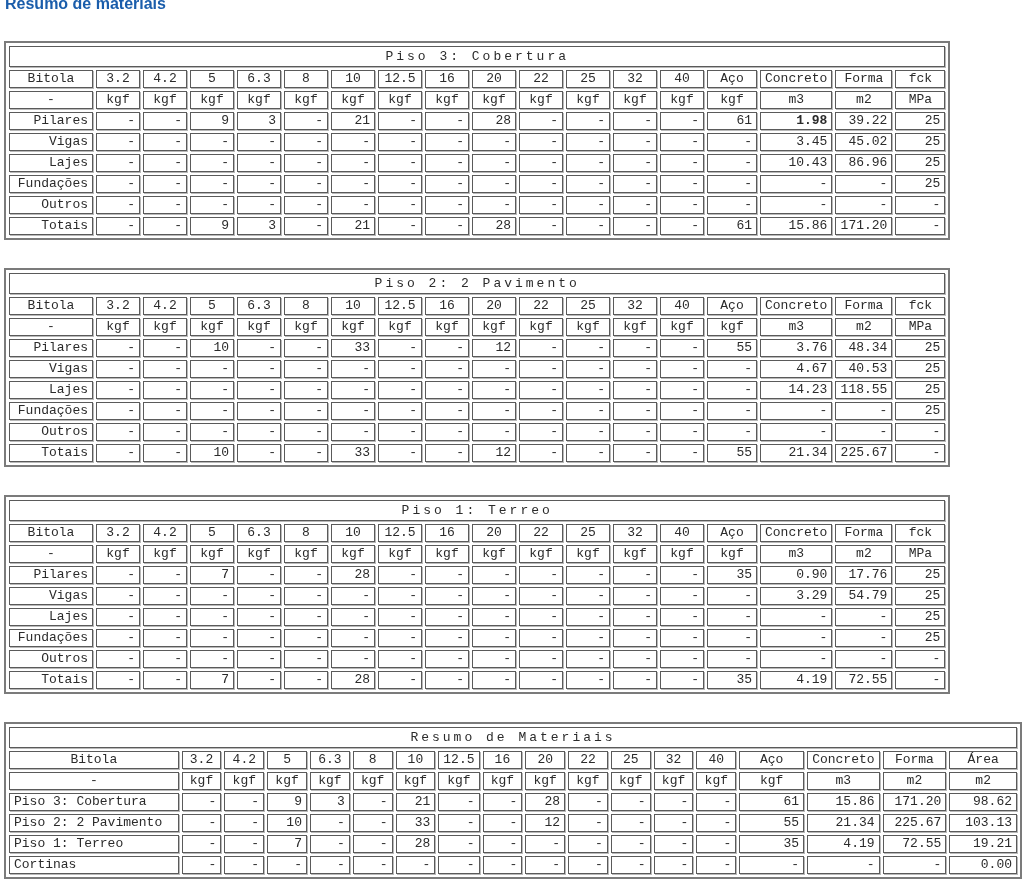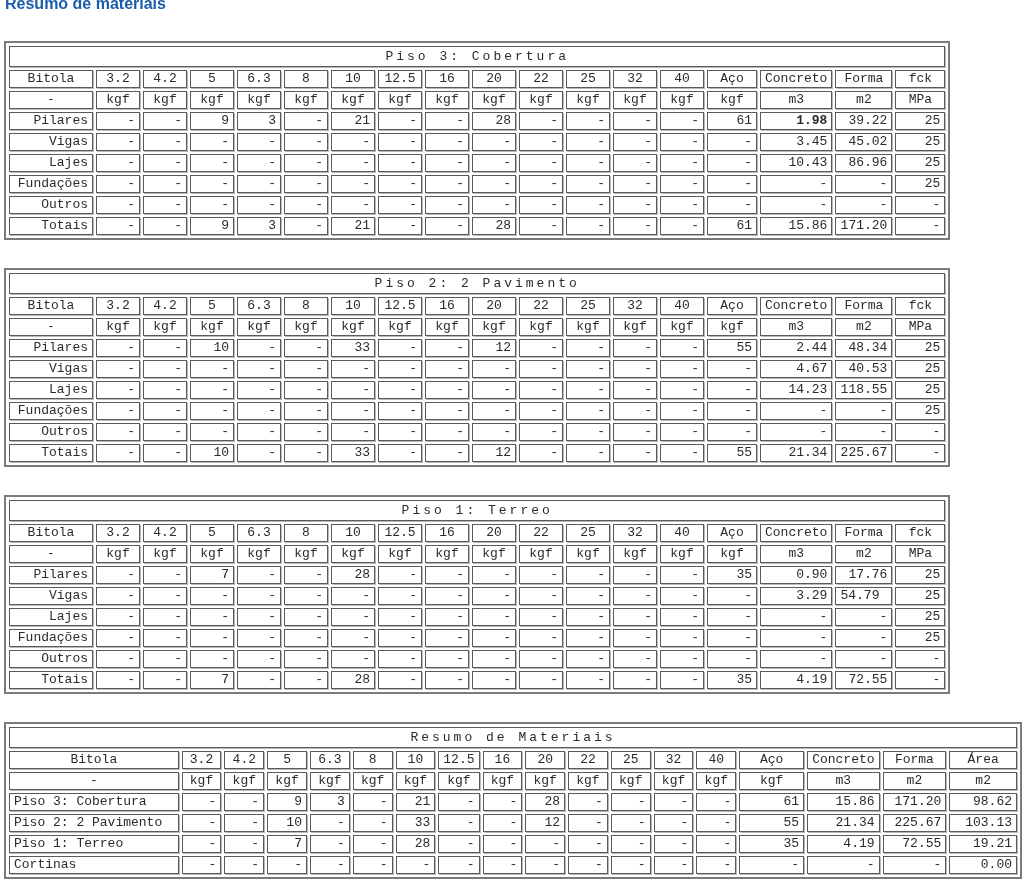--- a/index.html
+++ b/index.html
@@ -307,21 +307,21 @@
             <td class="value-cell" style="text-align: right;">-</td>
             <td class="value-cell" style="text-align: right;">33</td>
             <td class="value-cell" style="text-align: right;">-</td>
             <td class="value-cell" style="text-align: right;">-</td>
             <td class="value-cell" style="text-align: right;">12</td>
             <td class="value-cell" style="text-align: right;">-</td>
             <td class="value-cell" style="text-align: right;">-</td>
             <td class="value-cell" style="text-align: right;">-</td>
             <td class="value-cell" style="text-align: right;">-</td>
             <td class="value-cell" style="text-align: right;">55</td>
-            <td class="value-cell" style="text-align: right;">2.44</td>
+            <td class="value-cell" style="text-align: right;">3.76</td>
             <td class="value-cell" style="text-align: right;">48.34</td>
             <td class="value-cell" style="text-align: right;">25</td>
           </tr>
           <tr>
             <td class="label-cell" style="text-align: right;">Vigas</td>
             <td class="value-cell" style="text-align: right;">-</td>
             <td class="value-cell" style="text-align: right;">-</td>
             <td class="value-cell" style="text-align: right;">-</td>
             <td class="value-cell" style="text-align: right;">-</td>
             <td class="value-cell" style="text-align: right;">-</td>
@@ -515,21 +515,21 @@
             <td class="value-cell" style="text-align: right;">-</td>
             <td class="value-cell" style="text-align: right;">-</td>
             <td class="value-cell" style="text-align: right;">-</td>
             <td class="value-cell" style="text-align: right;">-</td>
             <td class="value-cell" style="text-align: right;">-</td>
             <td class="value-cell" style="text-align: right;">-</td>
             <td class="value-cell" style="text-align: right;">-</td>
             <td class="value-cell" style="text-align: right;">-</td>
             <td class="value-cell" style="text-align: right;">-</td>
             <td class="value-cell" style="text-align: right;">3.29</td>
-            <td class="value-cell" style="text-align: left;">54.79</td>
+            <td class="value-cell" style="text-align: right;">54.79</td>
             <td class="value-cell" style="text-align: right;">25</td>
           </tr>
           <tr>
             <td class="label-cell" style="text-align: right;">Lajes</td>
             <td class="value-cell" style="text-align: right;">-</td>
             <td class="value-cell" style="text-align: right;">-</td>
             <td class="value-cell" style="text-align: right;">-</td>
             <td class="value-cell" style="text-align: right;">-</td>
             <td class="value-cell" style="text-align: right;">-</td>
             <td class="value-cell" style="text-align: right;">-</td>

